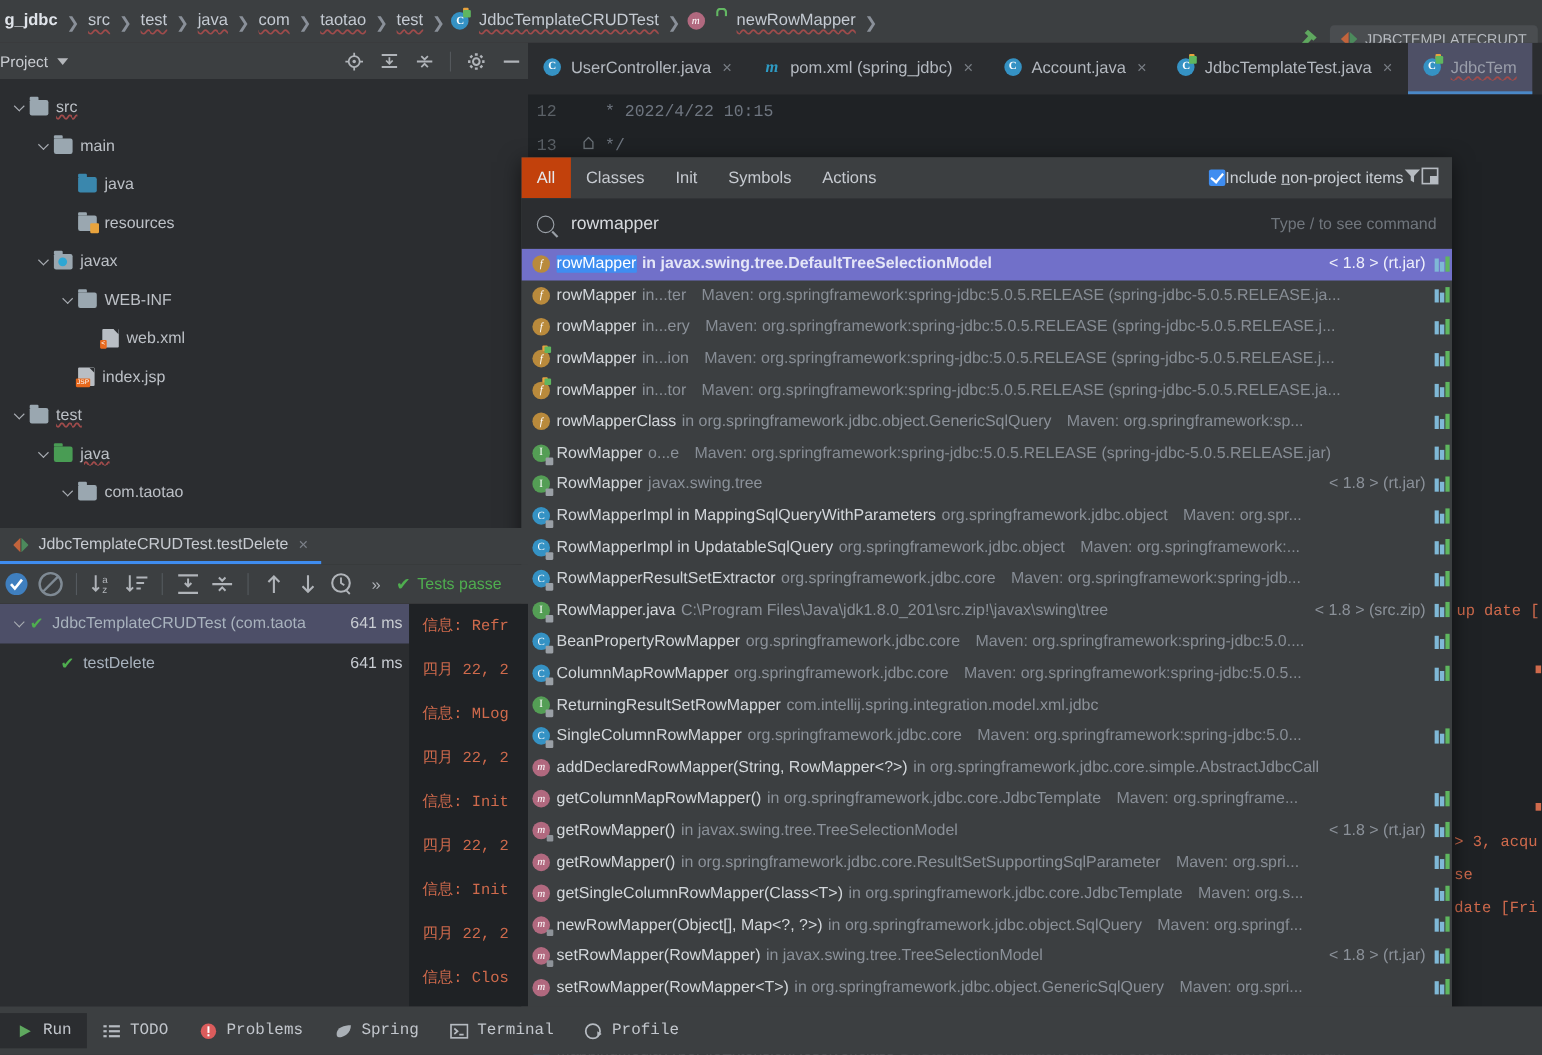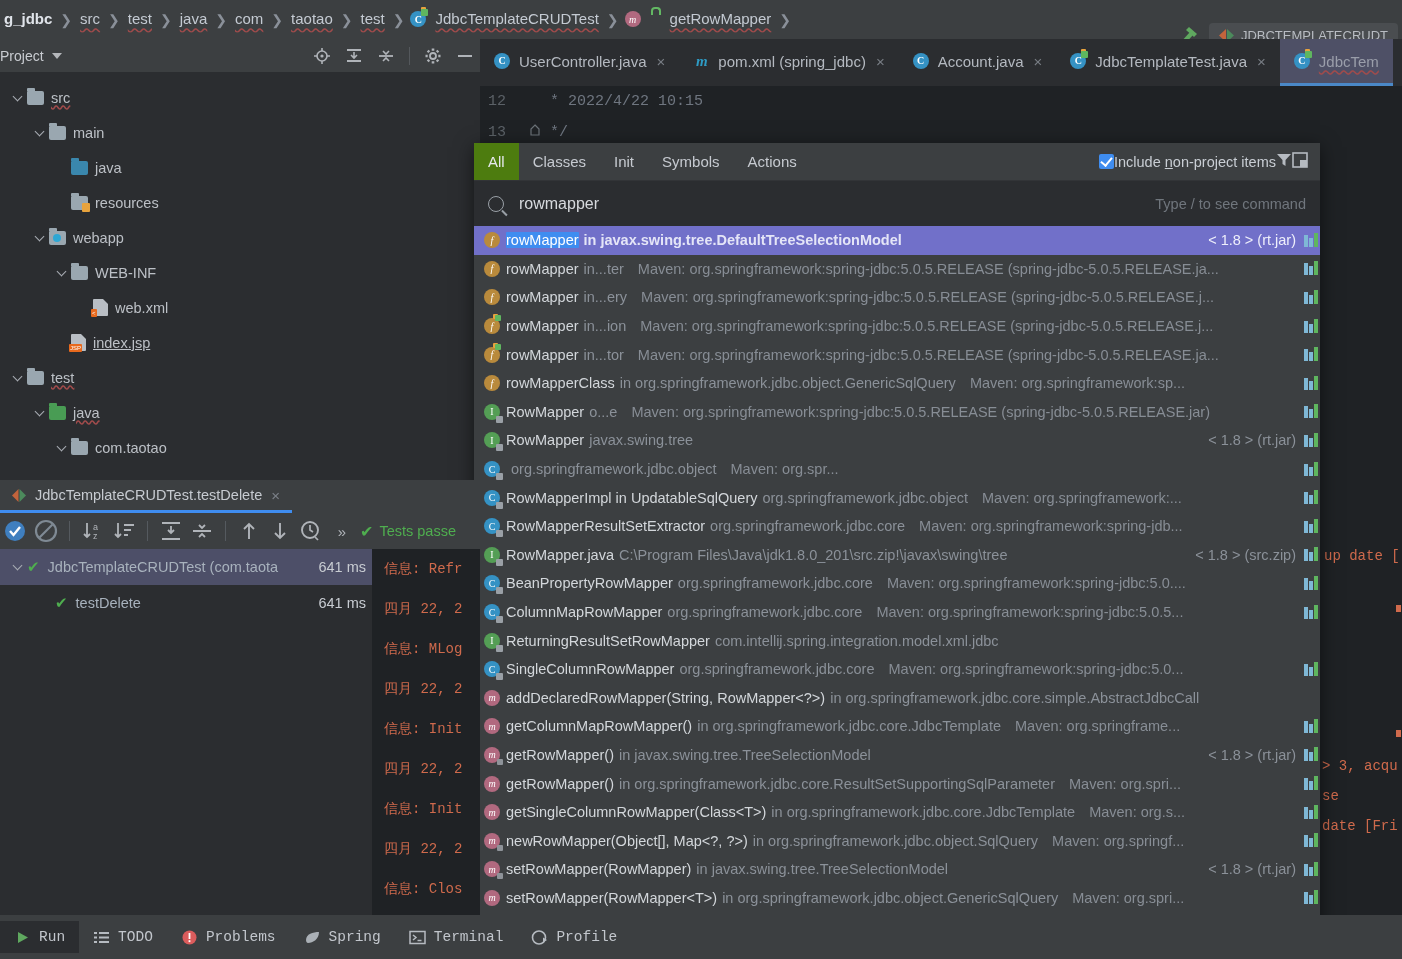--- a/index.html
+++ b/index.html
@@ -195,21 +195,21 @@
     overflow: hidden; display: flex; flex-direction: column;
   }
   .sep-tabs {
     height: 38px; background: #3c3f41; display: flex; align-items: stretch;
     border-bottom: 1px solid #323437; flex: none;
   }
   .sep-tab {
     display: flex; align-items: center; padding: 0 14px; font-size: 15px;
     color: #c6cad0; cursor: pointer;
   }
-  .sep-tab.active { background: #4d7c0f; color: #e6e9ed; }
+  .sep-tab.active { background: #c2410c; color: #e6e9ed; }
   .sep-right { margin-left: auto; display: flex; align-items: center; gap: 0; padding-right: 12px; }
   .chk {
     width: 15px; height: 15px; background: #3f8df0; border-radius: 2px;
     position: relative; flex: none;
   }
   .chk::after {
     content:""; position:absolute; left:4px; top:1px; width:5px; height:9px;
     border-right: 2px solid #fff; border-bottom: 2px solid #fff; transform: rotate(40deg);
   }
   .chk-label { font-size: 14.5px; color: #c9ced4; }
@@ -367,21 +367,21 @@
             <span class="ico-class test">C</span>
           </span>
           <span class="crumb-text wavy">JdbcTemplateCRUDTest</span>
           <span class="crumb-sep">❯</span>
         </span>
         <span class="crumb">
           <span class="crumb-ico">
             <span class="ico-method">m</span>
           </span>
           <span class="crumb-ico" style="width: 14px;"><span class="ico-lock"></span></span>
-          <span class="crumb-text wavy">getRowMapper</span>
+          <span class="crumb-text wavy">newRowMapper</span>
           <span class="crumb-sep">❯</span>
         </span>
       </div>
     <div class="nav-right">
       <div class="hammer-ico">
         <svg width="26" height="26" viewBox="0 0 26 26">
           <path d="M5 20 L15 9 L18 12 L8 23 Z" fill="#5fa85f"></path>
           <path d="M14 4 L22 11 L19 14 L11 7 Z" fill="#5fa85f"></path>
         </svg>
       </div>
@@ -470,37 +470,37 @@
       <div class="tnode" style="padding-left: 54px;">
         <span class="tarrow"></span>
         <span class="folder res"></span>
         <span>resources</span>
       </div>
       <div class="tnode" style="padding-left: 32px;">
         <span class="tarrow">
           <span class="chev"></span>
         </span>
         <span class="folder web"></span>
-        <span>webapp</span>
+        <span>javax</span>
       </div>
       <div class="tnode" style="padding-left: 54px;">
         <span class="tarrow">
           <span class="chev"></span>
         </span>
         <span class="folder"></span>
         <span>WEB-INF</span>
       </div>
       <div class="tnode" style="padding-left: 76px;">
         <span class="tarrow"></span>
         <span class="file-ico">
           <span class="file-badge">&lt;</span>
         </span>
         <span>web.xml</span>
       </div>
-      <div class="tnode" style="padding-left: 54px; text-decoration: underline;">
+      <div class="tnode" style="padding-left: 54px;">
         <span class="tarrow"></span>
         <span class="file-ico">
           <span class="file-badge">JSP</span>
         </span>
         <span>index.jsp</span>
       </div>
       <div class="tnode" style="padding-left: 10px;">
         <span class="tarrow">
           <span class="chev"></span>
         </span>
@@ -728,20 +728,21 @@
                 <rect x="0" y="2" width="4" height="12" fill="#7fb8d6"></rect>
                 <rect x="5" y="5" width="4" height="9" fill="#7fb8d6"></rect>
                 <rect x="10" y="0" width="4" height="14" fill="#5fb65f"></rect>
               </svg></span>
           </div>
         </div>
         <div class="srow">
           <span class="r-ico">
             <span class="k k-c">C</span>
           </span>
+          <span class="r-name">RowMapperImpl in MappingSqlQueryWithParameters</span>
           <span class="r-desc">org.springframework.jdbc.object</span>
           <span class="r-loc">Maven: org.spr...</span>
           <div class="r-right">
             <span class="mod-chip"><svg width="14" height="15" viewBox="0 0 14 15">
                 <rect x="0" y="2" width="4" height="12" fill="#7fb8d6"></rect>
                 <rect x="5" y="5" width="4" height="9" fill="#7fb8d6"></rect>
                 <rect x="10" y="0" width="4" height="14" fill="#5fb65f"></rect>
               </svg></span>
           </div>
         </div>

